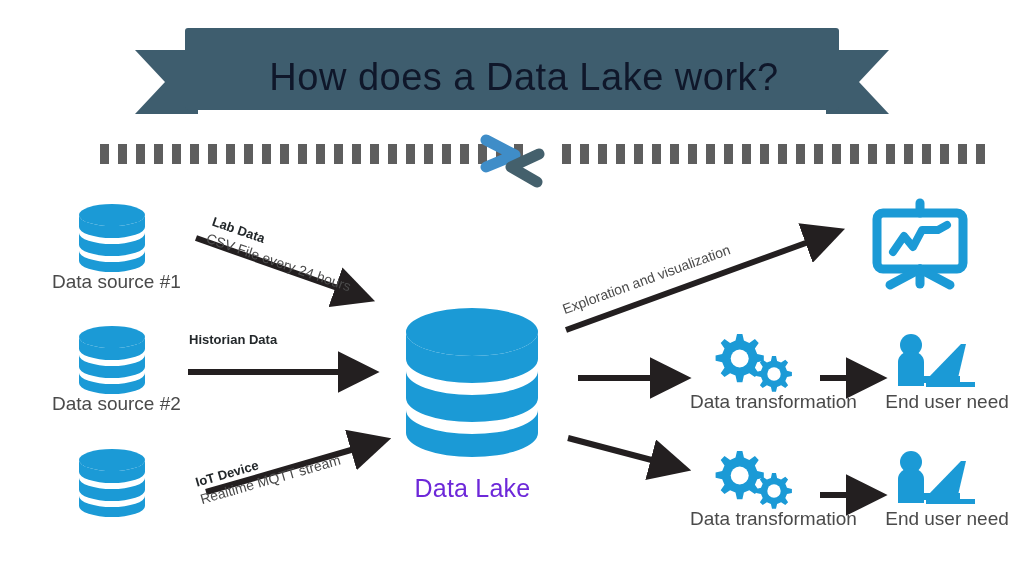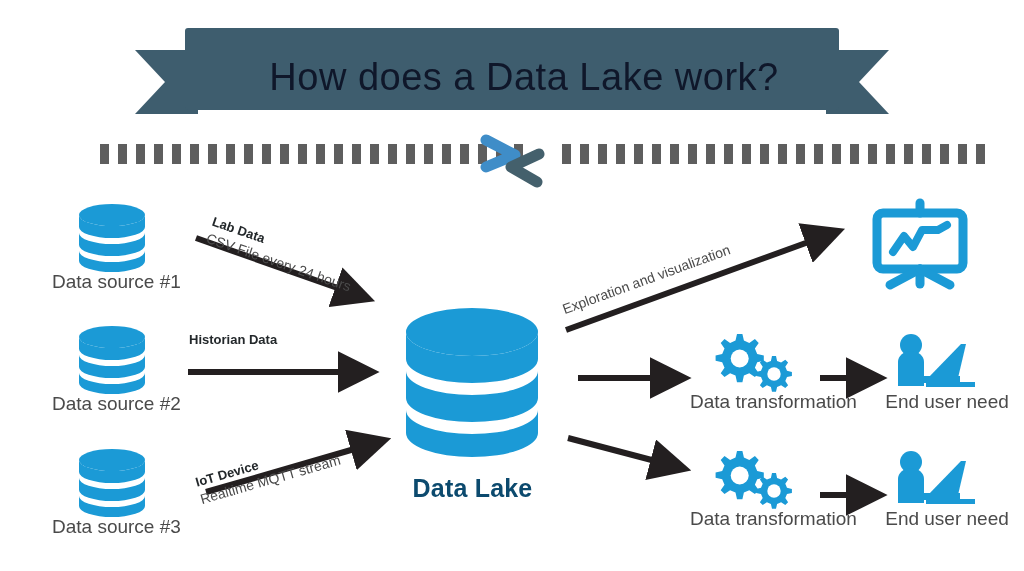--- a/index.html
+++ b/index.html
@@ -35,23 +35,23 @@
 
   
   .node{position:absolute;text-align:center;}
   .node .cap{
     color:#4a4a4a;
     font-size:19px;
     line-height:20px;
     white-space:nowrap;
   }
   .cap-strong{
-    color:#0c4a6e;
+    color:#6d28d9;
     font-size:25px;
-    font-weight:bold;
+    font-weight:normal;
     letter-spacing:0.2px;
     white-space:nowrap;
   }
 
   
   .arrow-label{
     position:absolute;
     white-space:nowrap;
     transform-origin:left bottom;
   }
@@ -217,21 +217,20 @@
 
   <div class="node" style="left:52px;top:445px;width:120px;">
     <svg width="120" height="72" viewBox="0 0 120 72">
       <g fill="#1b9ad6">
         <ellipse cx="60" cy="15" rx="33" ry="11"></ellipse>
         <path d="M27,15 v12 a33,11 0 0 0 66,0 v-12 a33,11 0 0 1 -66,0 z"></path>
         <path d="M27,33 v12 a33,11 0 0 0 66,0 v-12 a33,11 0 0 1 -66,0 z"></path>
         <path d="M27,51 v10 a33,11 0 0 0 66,0 v-10 a33,11 0 0 1 -66,0 z"></path>
       </g>
     </svg>
-    <div class="cap">Data source #3</div>
   </div>
 
   <div class="arrow-label" style="left:203px;top:474px;transform:rotate(-16deg);">
     <span class="t1">IoT Device</span>
     <span class="t2">Realtime MQTT stream</span>
   </div>
 
   <div class="node" style="left:395px;top:300px;width:155px;">
     <svg width="155" height="170" viewBox="0 0 155 170">
       <g fill="#1b9ad6">

